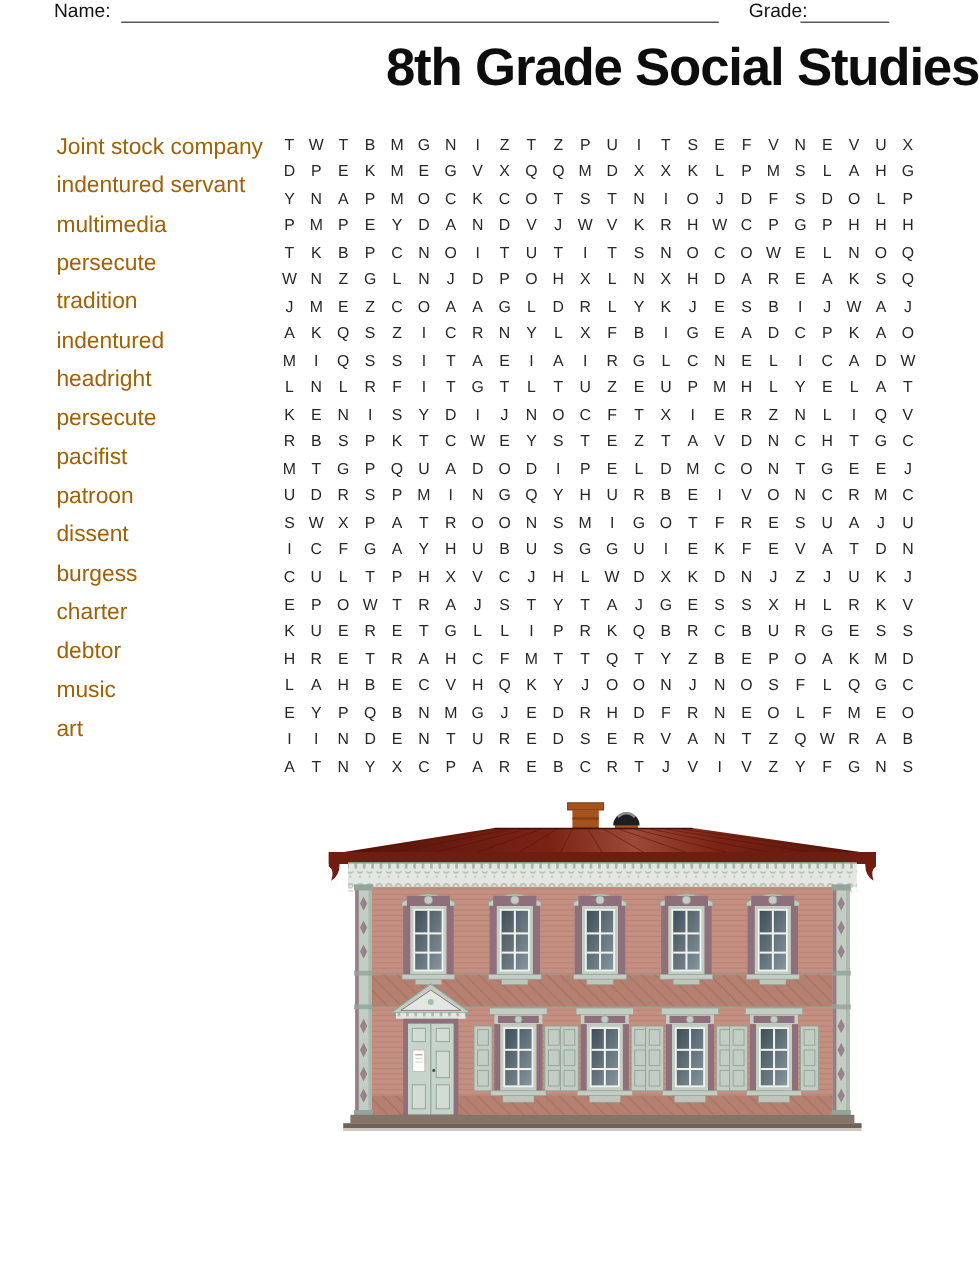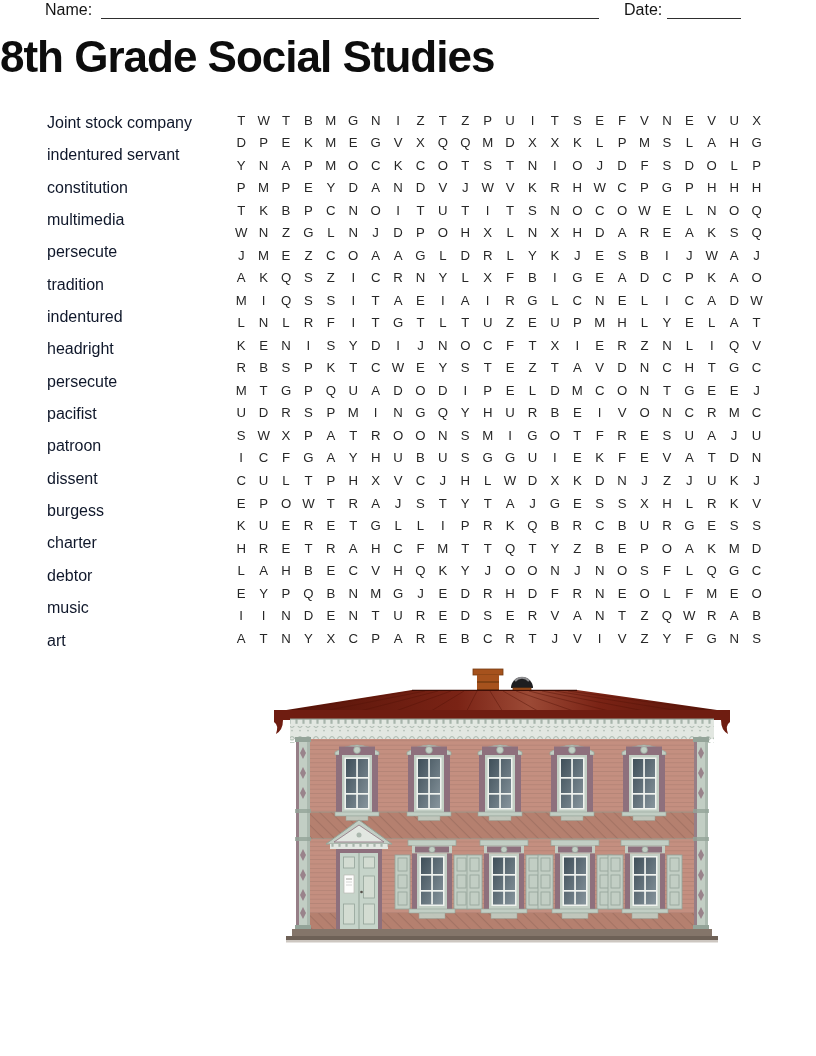--- a/index.html
+++ b/index.html
@@ -4,46 +4,45 @@
 <style>
   html,body{margin:0;padding:0;background:#ffffff;}
   .page{position:relative;width:816px;height:1056px;background:#fff;overflow:hidden;
         font-family:"Liberation Sans", sans-serif;color:#1d1d1d;}
   .label{position:absolute;font-size:16px;color:#141414;}
   .rule{position:absolute;height:0;border-bottom:1.4px solid #2e2e2e;}
   .name-label{left:45px;top:1px;}
   .name-rule{left:101px;top:18px;width:498px;}
   .date-label{left:624px;top:1px;}
   .date-rule{left:667px;top:18px;width:74px;}
-  .title{position:absolute;left:0;top:32px;width:816px;margin:0;text-align:left;
+  .title{position:absolute;left:0;top:32px;width:816px;margin:0;text-align:right;
          font-size:44px;font-weight:bold;letter-spacing:-1px;color:#0d0d0d;}
   .words{position:absolute;left:47px;top:107px;width:185px;}
-  .word{line-height:32.35px;font-size:16px;color:#0f172a;white-space:nowrap;}
+  .word{line-height:32.35px;font-size:19px;color:#a16207;white-space:nowrap;}
   .grid{position:absolute;left:230px;top:109px;display:grid;
         grid-template-columns:repeat(24,22.42px);grid-auto-rows:22.52px;}
   .cell{display:flex;align-items:center;justify-content:center;
         font-size:13.2px;color:#272727;}
   .house{position:absolute;left:272px;top:662px;width:460px;height:286px;}
 </style>
 </head>
 <body>
 
 <div class="page">
 
   <span class="label name-label">Name:</span>
   <span class="rule name-rule"></span>
-  <span class="label date-label">Date:</span>
+  <span class="label date-label">Grade:</span>
   <span class="rule date-rule"></span>
 
   <h1 class="title">8th Grade Social Studies</h1>
 
   <div class="words" id="words">
       <div class="word">Joint stock company</div>
       <div class="word">indentured servant</div>
-      <div class="word">constitution</div>
       <div class="word">multimedia</div>
       <div class="word">persecute</div>
       <div class="word">tradition</div>
       <div class="word">indentured</div>
       <div class="word">headright</div>
       <div class="word">persecute</div>
       <div class="word">pacifist</div>
       <div class="word">patroon</div>
       <div class="word">dissent</div>
       <div class="word">burgess</div>

